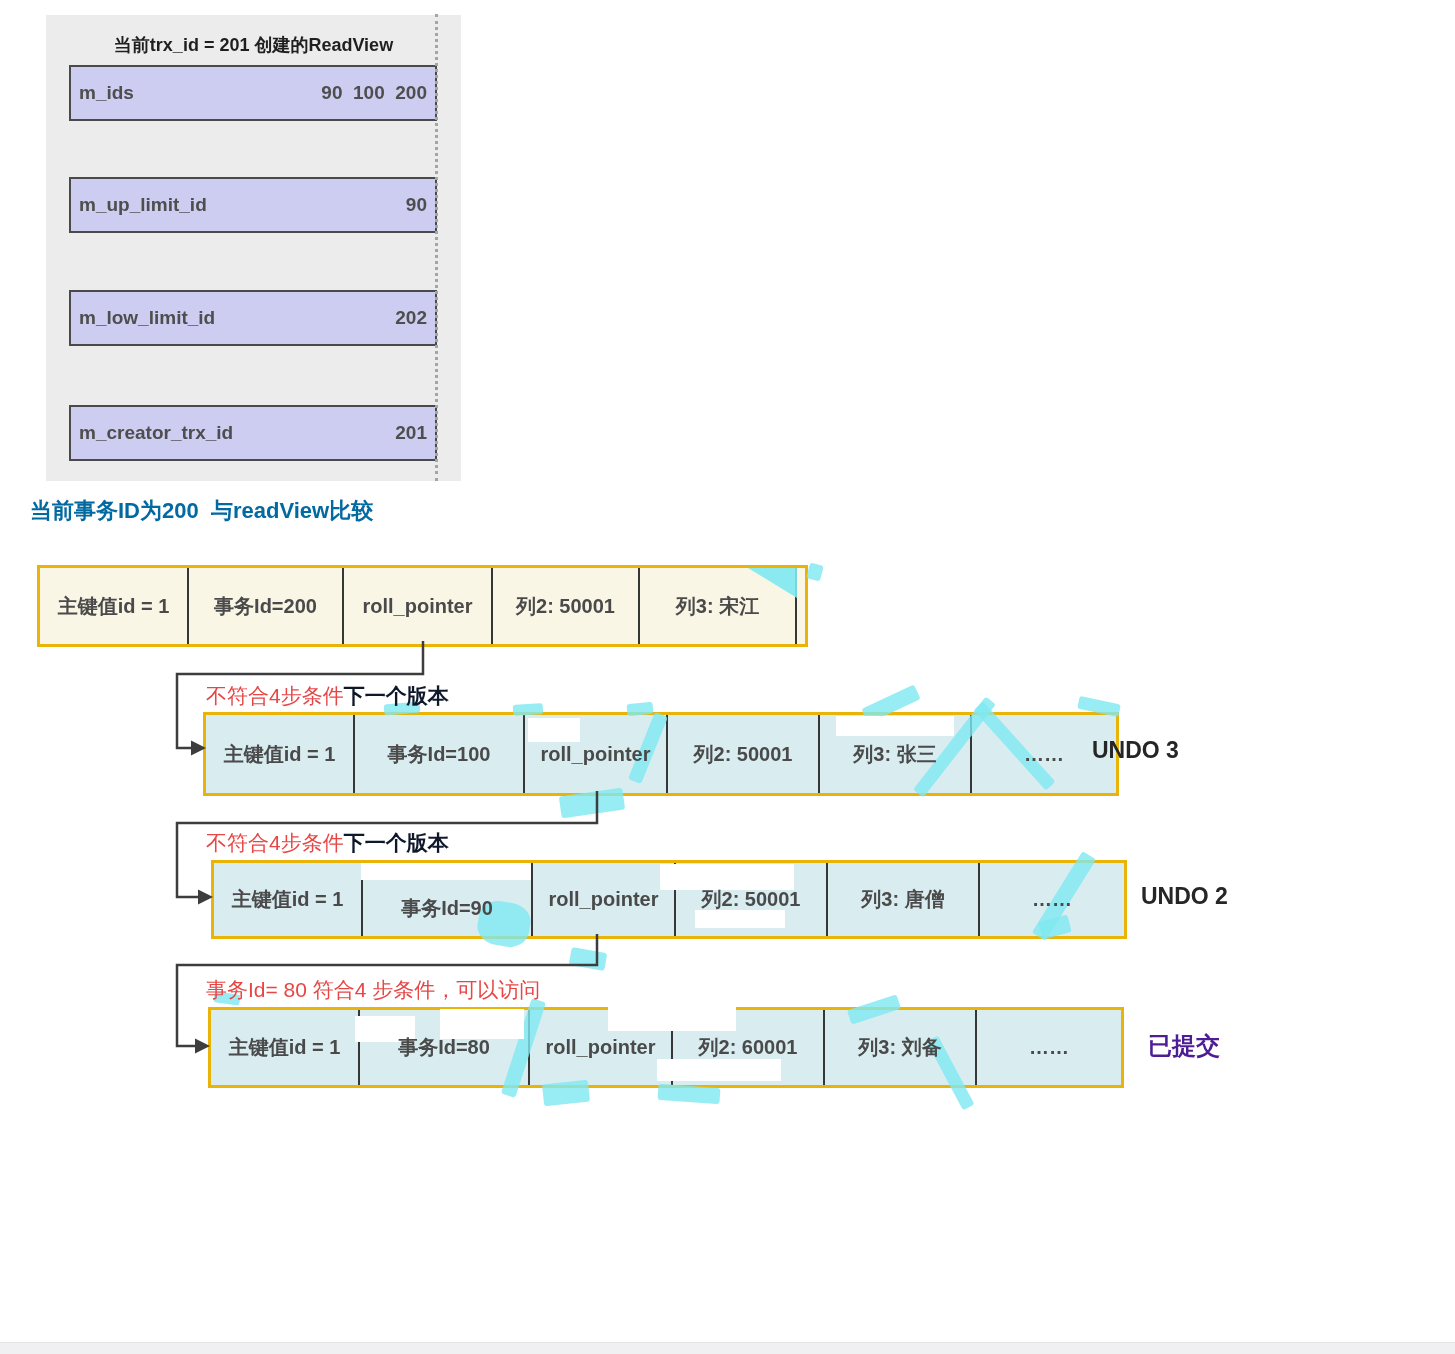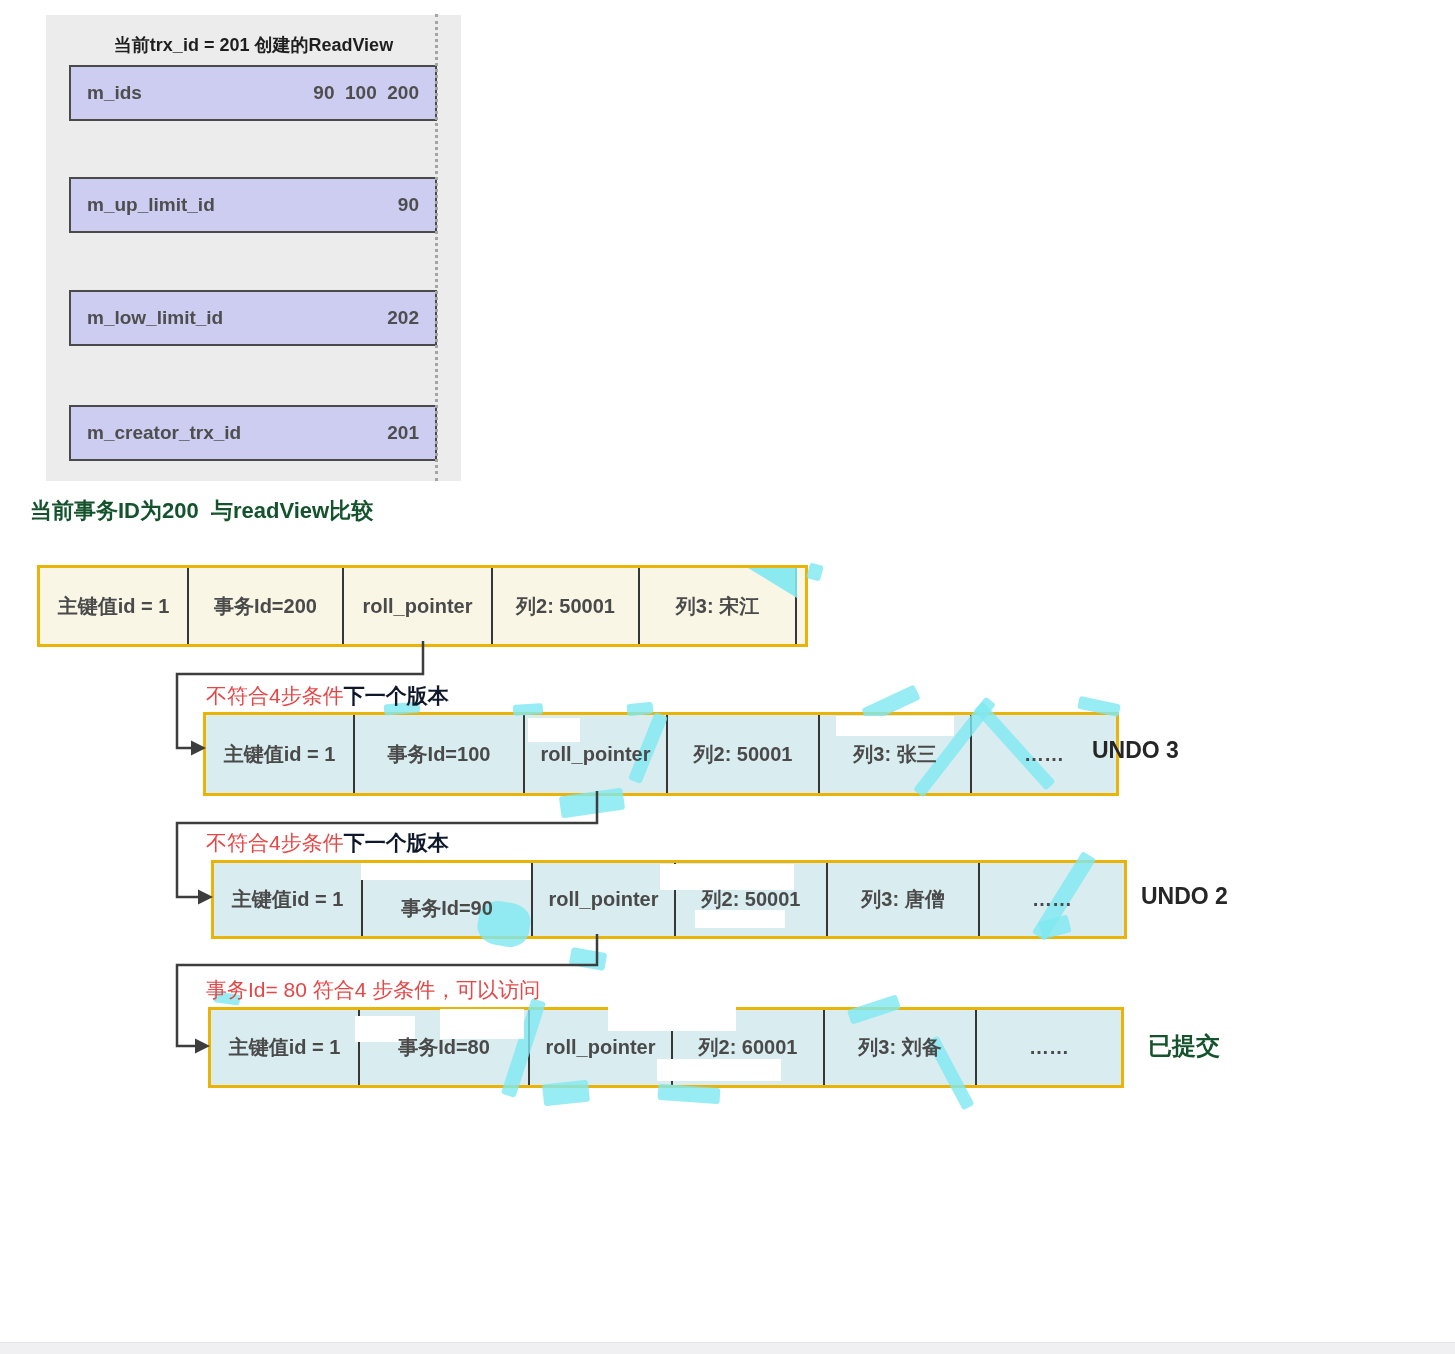--- a/index.html
+++ b/index.html
@@ -6,38 +6,38 @@
   #canvas{
     position:relative;width:1455px;height:1354px;background:#ffffff;overflow:hidden;
     font-family:"Liberation Sans","DejaVu Sans",sans-serif;
   }
   
   .panel{position:absolute;left:15px;top:15px;width:415px;height:466px;background:#ececec;margin-left:31px;}
   .panel-title{position:absolute;left:0;top:18px;width:100%;text-align:center;
     font-size:18px;font-weight:bold;color:#1f1f1f;white-space:pre;}
   .field{position:absolute;left:23px;width:368px;height:56px;background:#cdcdf2;
     border:2px solid #4a4a4a;box-sizing:border-box;display:flex;align-items:center;
-    justify-content:space-between;padding:0 16px;}
+    justify-content:space-between;padding:0 8px;}
   .field-label,.field-value{font-size:19px;font-weight:bold;color:#4e4e4e;white-space:pre;}
   .dotted-edge{position:absolute;left:435px;top:14px;height:467px;width:0;
     border-left:3px dotted #a5a5a5;}
   
   .heading{position:absolute;left:30px;top:496px;font-size:22px;font-weight:bold;
-    color:#14532d;white-space:pre;z-index:6;}
+    color:#0369a1;white-space:pre;z-index:6;}
   
   .record-row{position:absolute;display:flex;border:3px solid #eab308;box-sizing:content-box;}
   .record-row .cell{display:flex;align-items:center;justify-content:center;
     font-size:20px;font-weight:bold;color:#4a4a4a;box-sizing:content-box;}
   .record-row .cell + .cell{border-left:2px solid #373737;}
   .record-row .cell span{position:relative;z-index:7;white-space:pre;}
   .row-cream .cell{background:#faf6e6;}
   .row-cyan .cell{background:#d9edf1;}
   
   .undo-label{position:absolute;font-size:23px;font-weight:bold;color:#262626;z-index:6;white-space:pre;}
-  .committed-label{position:absolute;font-size:24px;font-weight:bold;color:#14532d;z-index:6;white-space:pre;}
+  .committed-label{position:absolute;font-size:24px;font-weight:bold;color:#4c1d95;z-index:6;white-space:pre;}
   
   .red-note{position:absolute;font-size:21px;color:#e84545;z-index:6;white-space:pre;}
   .red-note b{font-weight:bold;color:#0f172a;}
   
   .connectors{position:absolute;left:0;top:0;width:1455px;height:1354px;z-index:5;pointer-events:none;}
   
   .smudge{position:absolute;background:#7ee9f1;opacity:.8;z-index:3;border-radius:3px;}
   .patch{position:absolute;background:#ffffff;z-index:4;}
   .corner-tri{position:absolute;background:#7ee9f1;opacity:.9;z-index:3;
     clip-path:polygon(0 0,100% 0,100% 100%);}

